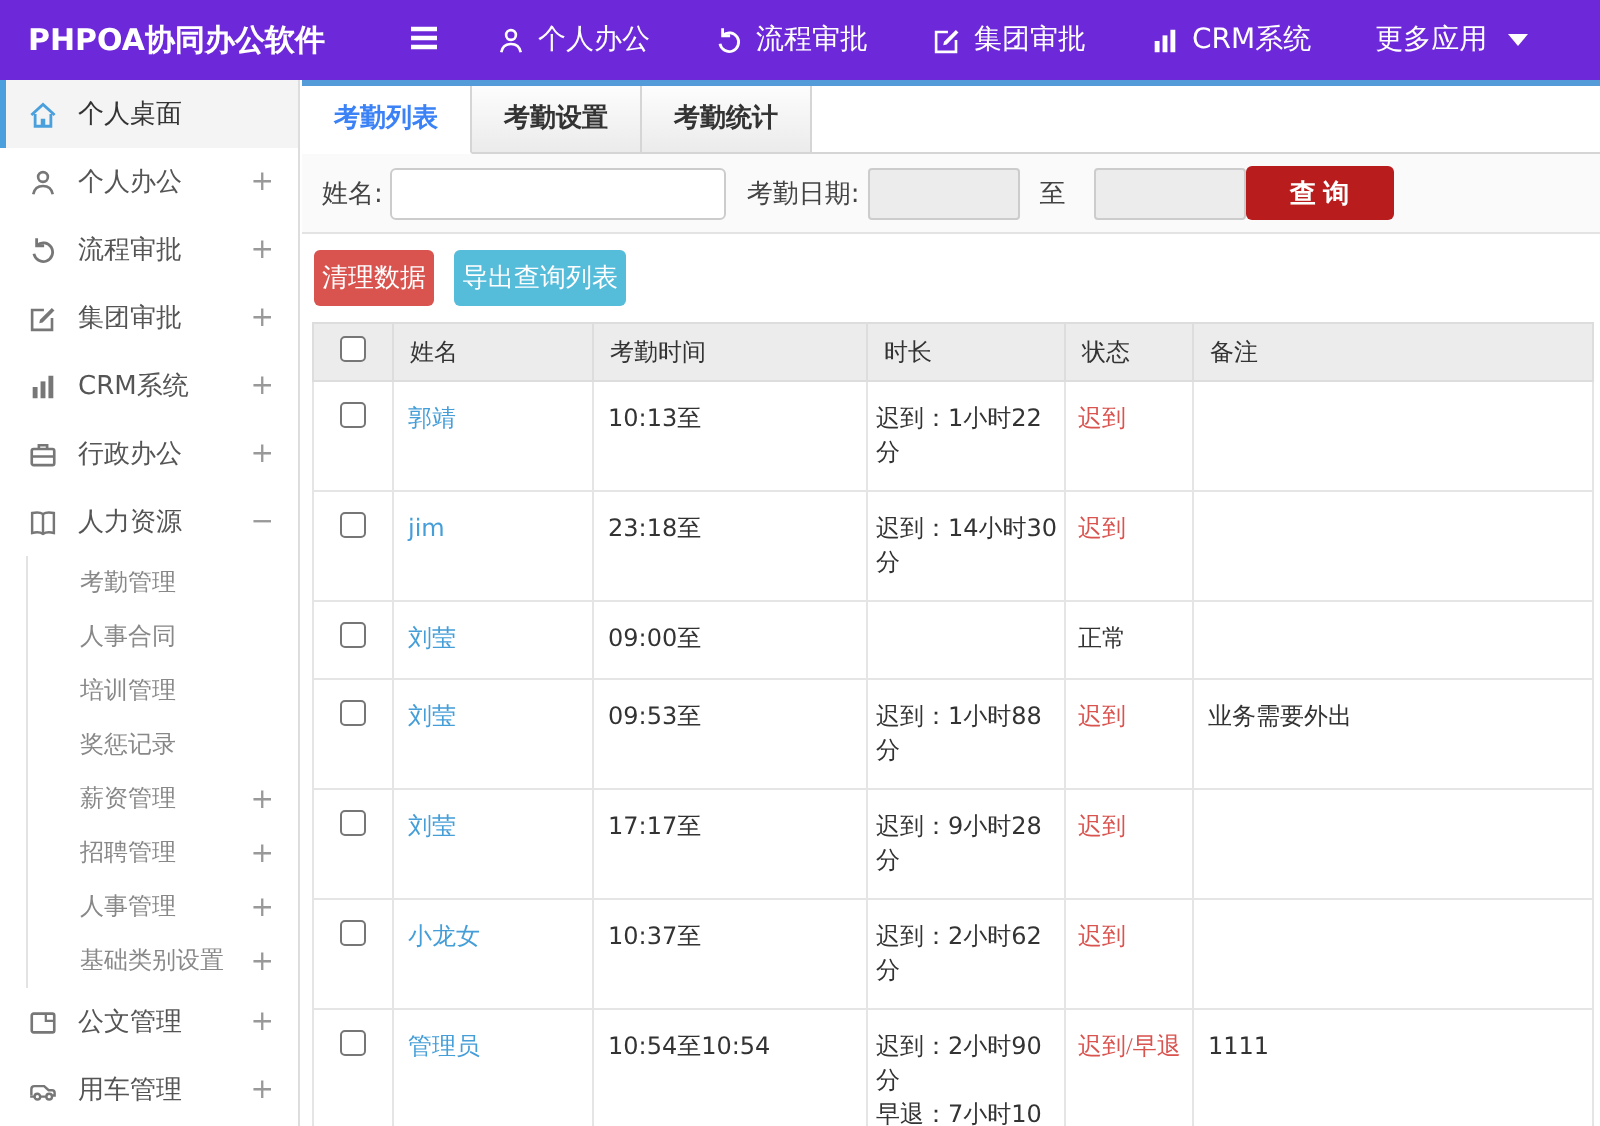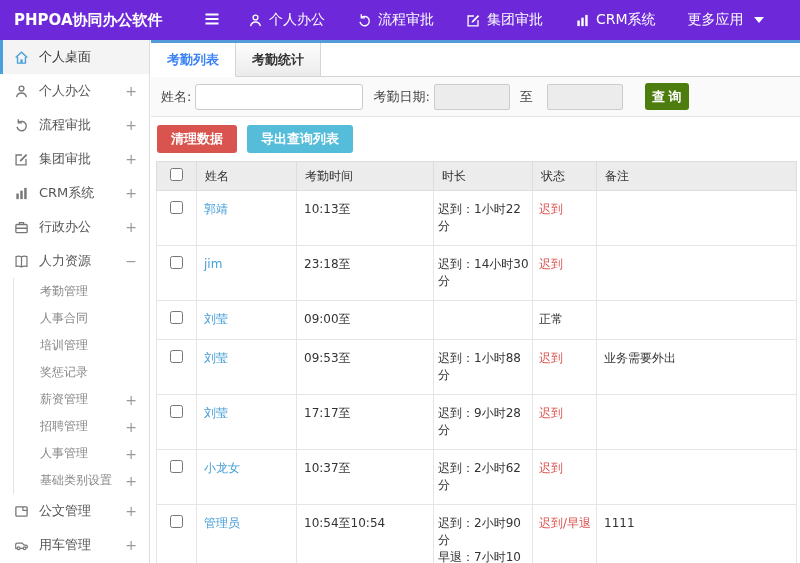--- a/index.html
+++ b/index.html
@@ -31,35 +31,35 @@
   .tabbar { height:37px; border-top:3px solid #549bd9; border-bottom:1px solid #d5d5d5; display:flex; background:#fff; }
   .tab { padding:0 16px; line-height:33px; font-size:13px; font-weight:bold; color:#333; background:linear-gradient(#fdfdfd,#ebebeb); border-right:1px solid #d5d5d5; cursor:pointer; }
   .tab.active { background:#fff; color:#3b82f6; margin-bottom:-1px; border-bottom:1px solid #fff; }
 
   .filter-bar { height:40px; background:#fafafa; border-bottom:1px solid #e3e3e3; display:flex; align-items:center; padding:0 10px; font-size:13px; color:#444; }
   .filter-bar label { white-space:nowrap; }
   .name-input { width:168px; height:26px; border:1px solid #ccc; border-radius:3px; margin-left:4px; background:#fff; padding:0 6px; font-size:12px; }
   .date-label { margin-left:10px; }
   .date-input { width:76px; height:26px; border:1px solid #ccc; border-radius:2px; background:#ececec; margin-left:4px; padding:0 4px; font-size:12px; }
   .to-label { margin:0 10px; }
-  .btn-search { margin-left:22px; width:44px; height:27px; background:#4d7c0f; color:#fff; border:none; border-radius:3px; font-size:13px; font-weight:bold; cursor:pointer; }
+  .btn-search { width:74px; height:27px; background:#b91c1c; color:#fff; border:none; border-radius:3px; font-size:13px; font-weight:bold; cursor:pointer; }
 
   .action-bar { padding:8px 6px; display:flex; gap:10px; }
-  .btn { height:28px; line-height:28px; padding:0 14px; border:none; border-radius:3px; color:#fff; font-size:13px; font-weight:bold; cursor:pointer; }
+  .btn { height:28px; line-height:28px; padding:0 4px; border:none; border-radius:3px; color:#fff; font-size:13px; font-weight:normal; cursor:pointer; }
   .btn-danger { background:#d9534f; }
   .btn-info { background:#55bcda; }
 
   
   table { border-collapse:collapse; table-layout:fixed; width:640px; margin:0 5px; font-size:12px; }
   th { background:#ececec; border:1px solid #ddd; height:29px; padding:0 8px; text-align:left; font-weight:normal; color:#333; }
   td { border:1px solid #e5e5e5; padding:10px 7px; vertical-align:top; line-height:17px; color:#333; }
   th.cb, td.cb { text-align:center; padding:10px 0; }
   th.cb { padding:0; }
   td.col-duration { padding-left:4px; padding-right:2px; }
-  td.col-status { padding-left:6px; padding-right:2px; }
+  td.col-status { padding-left:6px; padding-right:2px;font-family:Liberation Serif, serif; }
   a.name-link { color:#459ed8; text-decoration:none; cursor:pointer; }
   .red { color:#d9534f; }
   input[type=checkbox] { width:13px; height:13px; }
 </style>
 </head>
 <body>
 
 <div class="app">
 
   <div class="header">
@@ -237,20 +237,21 @@
         </span>
         <span>用车管理</span>
         <span class="plus">+</span>
       </div>
     </div>
 
   <div class="main">
 
     <div class="tabbar">
         <div class="tab active"><span>考勤列表</span></div>
+        <div class="tab"><span>考勤设置</span></div>
         <div class="tab"><span>考勤统计</span></div>
       </div>
 
     <div class="filter-bar">
       <label>姓名:</label>
       <input class="name-input" type="text" value="" style="">
       <label class="date-label">考勤日期:</label>
       <input class="date-input" type="text" value="" style="">
       <span class="to-label">至</span>
       <input class="date-input" type="text" value="" style="">

